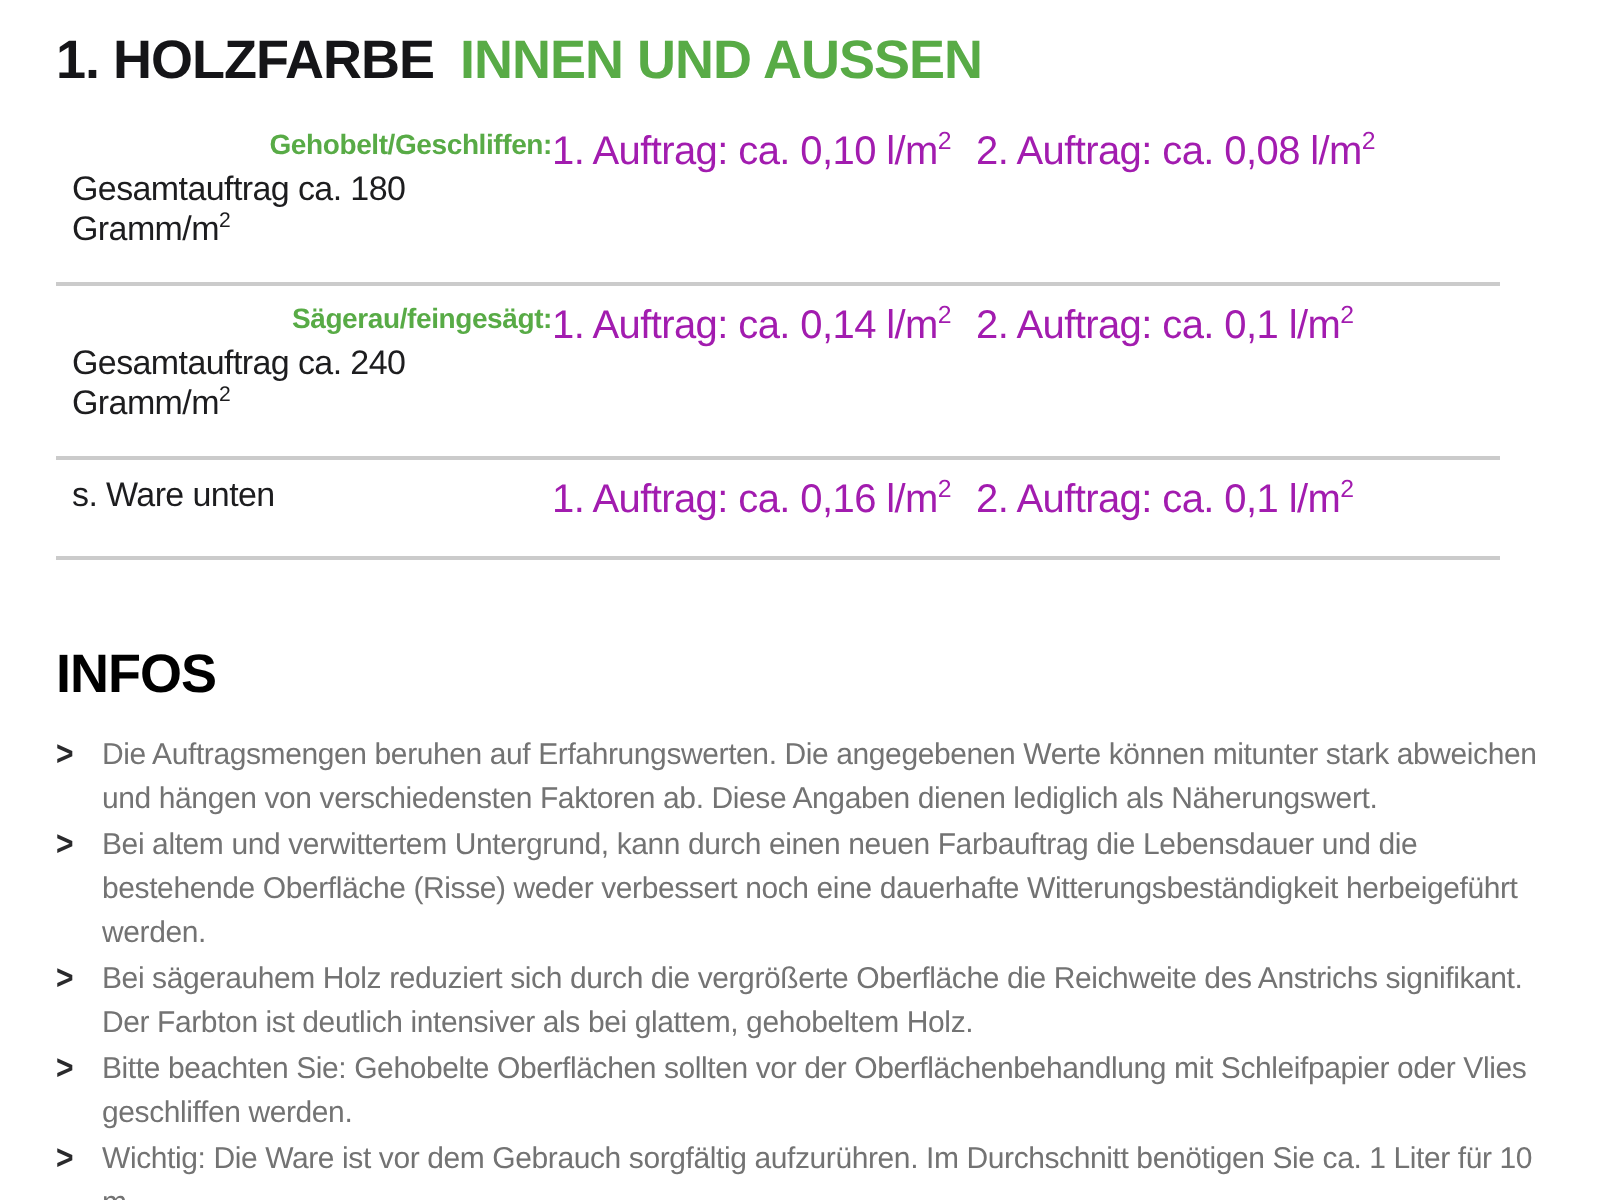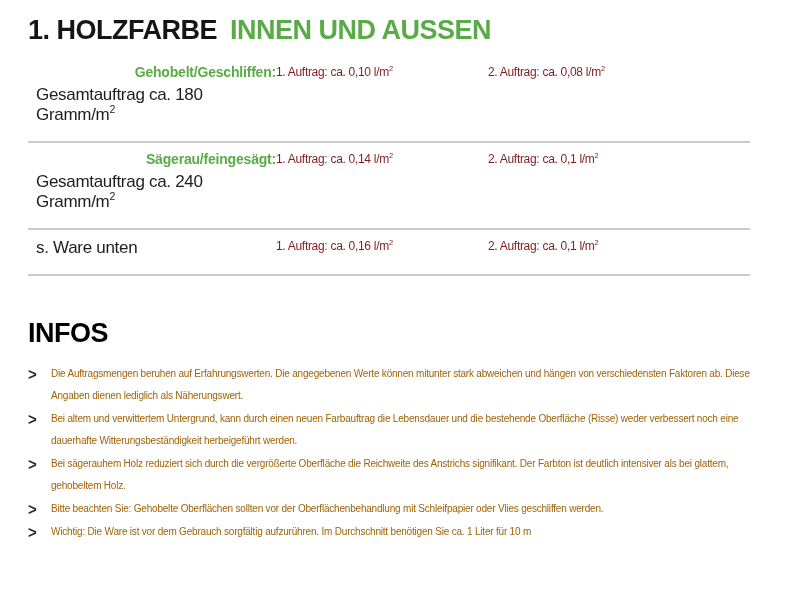--- a/index.html
+++ b/index.html
@@ -52,23 +52,23 @@
     letter-spacing: -0.2px;
     margin-bottom: 5px;
     text-align: right;
   }
   .row-sub {
     font-size: 17px;
     letter-spacing: -0.3px;
     color: #1d1d1f;
   }
   .cell-value {
-    font-size: 12px;
+    font-size: 20px;
     letter-spacing: -0.3px;
-    color: #7f1d1d;
+    color: #a21caf;
   }
   sup {
     font-size: 62%;
     vertical-align: super;
     line-height: 0;
   }
 
   
   .infos-heading {
     font-size: 27px;
@@ -89,24 +89,24 @@
     flex: 0 0 14px;
     font-size: 15px;
     font-weight: 700;
     color: #2a2a2c;
     margin-right: 9px;
     line-height: 22px;
     transform: scaleY(1.15);
   }
   .info-text {
     flex: 1;
-    font-size: 10px;
+    font-size: 15px;
     line-height: 22px;
     letter-spacing: -0.2px;
-    color: #a16207;
+    color: #737373;
   }
 </style>
 </head>
 <body>
 
 <div class="page">
 
   <h1 class="main-title">
     <span class="t-black">1. HOLZFARBE</span>
     <span class="t-green">INNEN UND AUSSEN</span>

